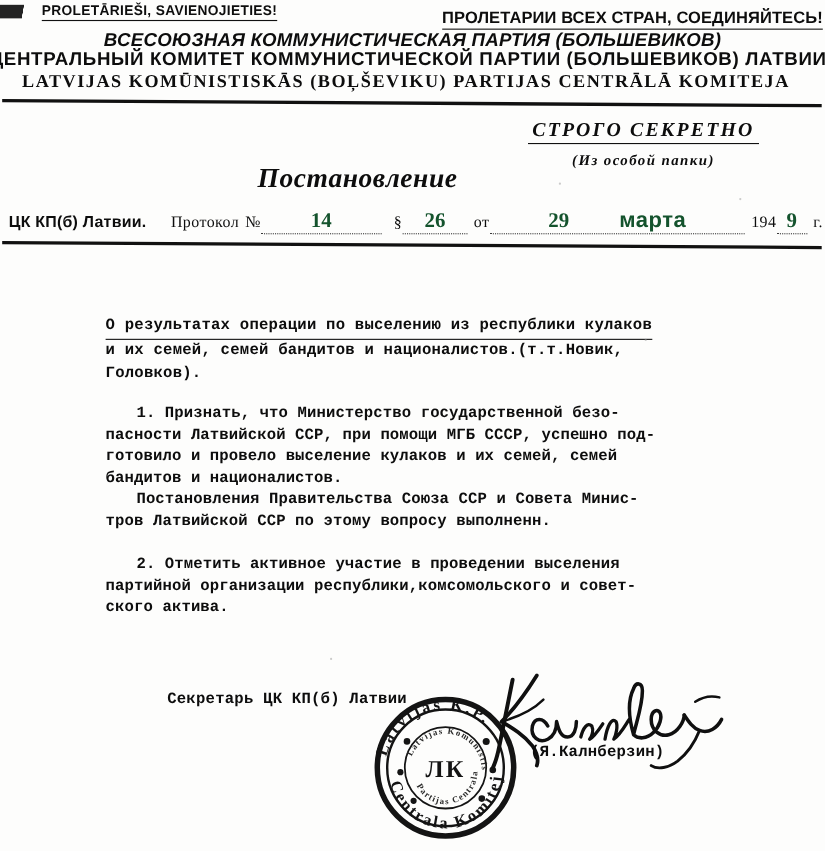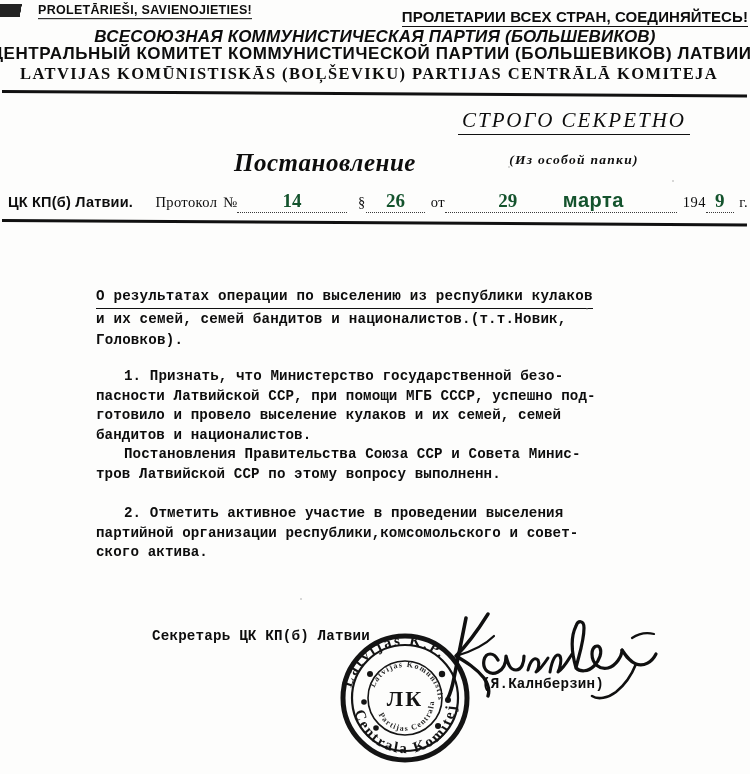--- a/index.html
+++ b/index.html
@@ -66,26 +66,26 @@
   }
   .rule-thick.r1{top:90px;}
   .rule-thick.r2{top:219px;height:2.6px;}
 
   
   .secret{
     position:absolute;right:60px;top:108px;text-align:center;
     font-family:"Liberation Serif",serif;
   }
   .secret .l1{
-    font-style:italic;font-weight:400;font-size:21px;letter-spacing:2px;
+    font-style:italic;font-weight:700;font-size:18px;letter-spacing:2px;
     border-bottom:1.6px solid #111;padding:0 4px 1px 4px;display:block;
   }
   .secret .l2{
     font-style:italic;font-weight:700;font-size:13.5px;letter-spacing:1.3px;
-    display:block;margin-top:17px;
+    display:block;margin-top:7px;
   }
 
   
   .doc-title{
     position:absolute;left:0;right:0;top:149px;text-align:center;
     font-family:"Liberation Serif",serif;
     font-style:italic;font-weight:700;font-size:25px;letter-spacing:.5px;
     padding-right:100px;
   }
 

